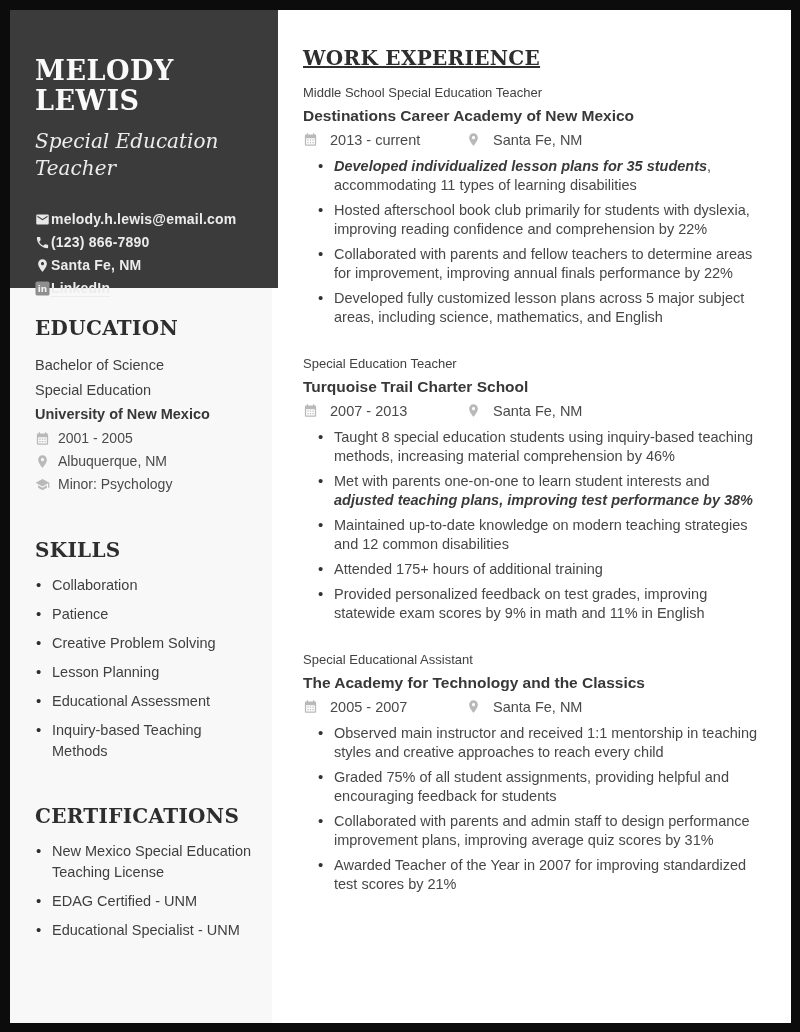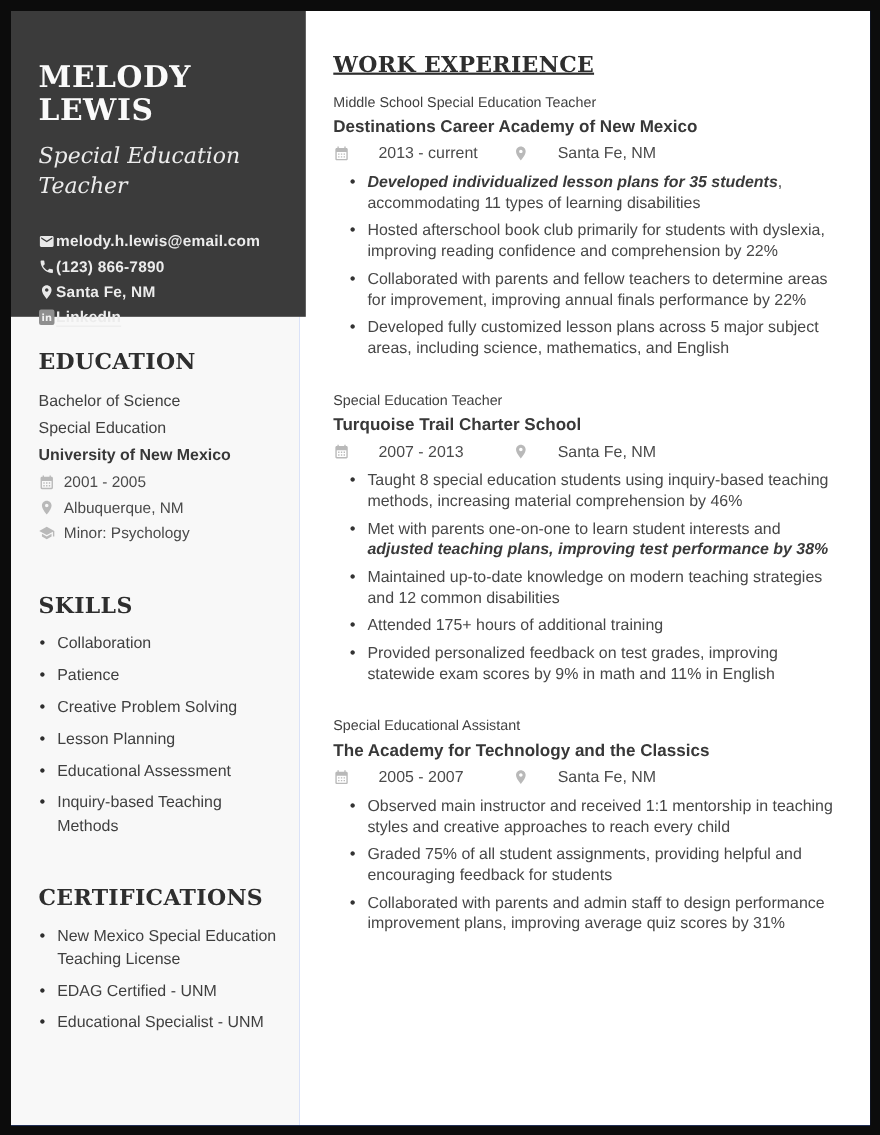--- a/index.html
+++ b/index.html
@@ -5,21 +5,21 @@
   * { margin:0; padding:0; box-sizing:border-box; }
   html,body { background:#0c0c0c; }
   body { font-family:"Liberation Sans","DejaVu Sans",sans-serif; }
   .page {
     width:800px; height:1032px; margin:0 auto;
     background:#0c0c0c;
     padding:10px 9px 9px 10px;
   }
   .inner {
     position:relative; width:100%; height:100%;
-    background:#1d4ed8; display:flex; overflow:hidden;
+    background:#f0abfc; display:flex; overflow:hidden;
   }
   
   .sidebar {
     width:262px; flex:0 0 262px; background:#f8f8f8;
     padding:306px 20px 20px 25px; position:relative;
   }
   .header-box {
     position:absolute; left:0; top:0; width:268px; height:278px;
     background:#3b3b3b; color:#fff; padding:46px 24px 0 25px; z-index:2;
   }
@@ -55,21 +55,21 @@
   ul.dotlist li { position:relative; padding-left:17px; font-size:14.5px; color:#3f3f3f; line-height:1.45; margin-bottom:8px; }
   ul.dotlist li::before { content:"•"; position:absolute; left:1px; top:-1px; color:#2e2e2e; font-size:15px; }
 
   
   .main { flex:1; padding:36px 26px 20px 31px; background:#ffffff; }
   .main-heading { margin-bottom:15px;text-decoration:underline; }
   .job { margin-bottom:29px; }
   .job-title { font-size:13px; font-weight:400; color:#414141; line-height:1.3; margin-bottom:5px; }
   .job-company { font-size:15.5px; font-weight:700; color:#383838; margin-bottom:7px; }
   .job-meta { display:flex; align-items:center; margin-bottom:9px; }
-  .job-meta .meta-item { display:flex; align-items:center; gap:26px; }
+  .job-meta .meta-item { display:flex; align-items:center; gap:12px; }
   .job-meta .meta-item.date { width:163px; }
   .job-meta .mtxt { font-size:14.5px; color:#4a4a4a; }
 
   ul.joblist { list-style:none; }
   ul.joblist li { position:relative; padding-left:31px; font-size:14.5px; color:#474747; line-height:19px; margin-bottom:6px; }
   ul.joblist li::before { content:"•"; position:absolute; left:15px; top:-1px; color:#333; font-size:15px; }
   .emph { font-weight:700; font-style:italic; color:#3a3a3a; }
 </style>
 </head>
 <body>
@@ -226,18 +226,19 @@
             <svg class="micon" viewBox="0 0 24 24">
                 <path fill="#b9b9b9" d="M12 2C8.13 2 5 5.13 5 9c0 5.25 7 13 7 13s7-7.75 7-13c0-3.87-3.13-7-7-7zm0 9.5c-1.38 0-2.5-1.12-2.5-2.5s1.12-2.5 2.5-2.5 2.5 1.12 2.5 2.5-1.12 2.5-2.5 2.5z"></path>
               </svg>
             <span class="mtxt">Santa Fe, NM</span>
           </div>
         </div>
         <ul class="joblist">
           <li><span>Observed main instructor and received 1:1 mentorship in teaching styles and creative approaches to reach every child</span><span class="emph"></span><span></span></li>
           <li><span>Graded 75% of all student assignments, providing helpful and encouraging feedback for students</span><span class="emph"></span><span></span></li>
           <li><span>Collaborated with parents and admin staff to design performance improvement plans, improving average quiz scores by 31%</span><span class="emph"></span><span></span></li>
+          <li><span>Awarded Teacher of the Year in 2007 for improving standardized test scores by 21%</span><span class="emph"></span><span></span></li>
         </ul>
       </section>
     </main>
 
   </div>
 </div>
 
 </body></html>

